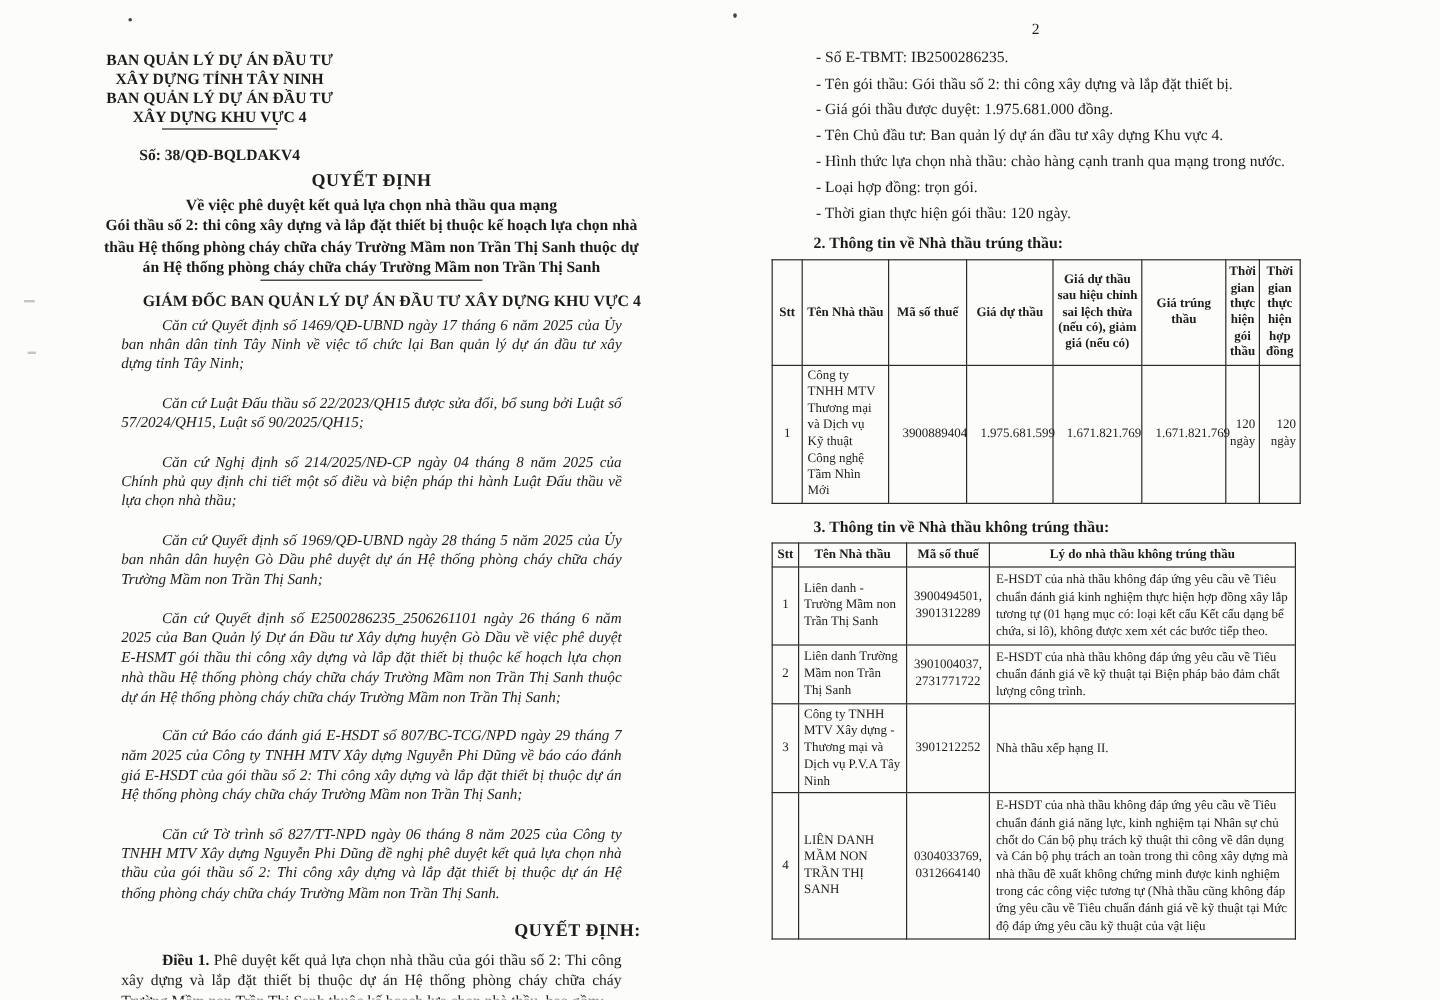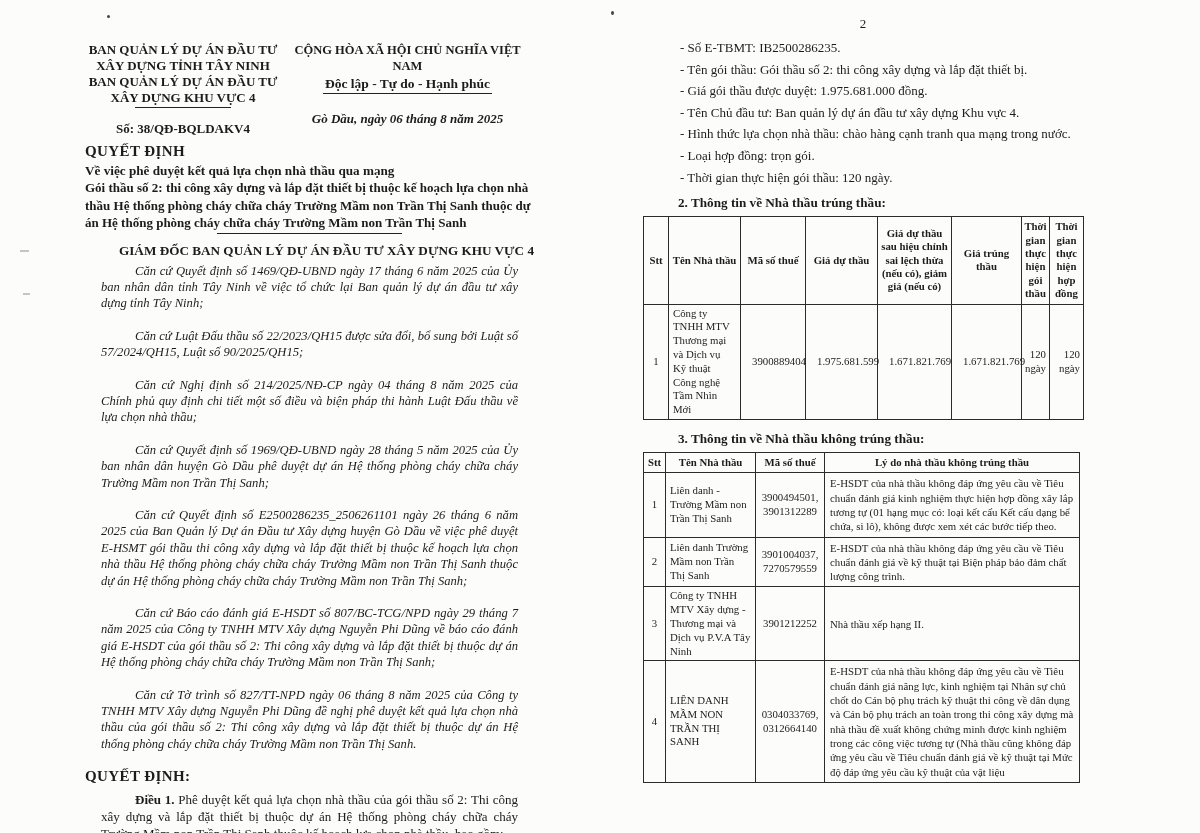--- a/index.html
+++ b/index.html
@@ -17,31 +17,31 @@
   
   .hdr{display:flex;}
   .hdr-left{width:196px;text-align:center;font-weight:bold;font-size:13px;line-height:16px;}
   .hdr-right{flex:1;text-align:center;}
   .u-short{width:96px;border-bottom:1.5px solid #222;margin:1px auto 2px;}
   .doc-num{margin-top:13px;font-size:13px;font-weight:bold;}
   .nat1{font-size:12.5px;font-weight:bold;line-height:16px;}
   .nat2{font-size:13.5px;font-weight:bold;display:inline-block;border-bottom:1.5px solid #222;padding:0 2px 1px;margin-top:2px;}
   .dateline{margin-top:17px;font-style:italic;font-weight:bold;font-size:13px;}
 
-  .title-block{margin-top:6px;}
+  .title-block{text-align:center;margin-top:6px;}
   .title-h{font-size:15px;font-weight:bold;letter-spacing:.4px;}
   .title-s1{font-size:13.2px;font-weight:bold;margin-top:2px;line-height:17px;}
   .title-s2{font-size:13px;font-weight:bold;line-height:17.5px;}
   .title-underline{width:185px;border-bottom:1.5px solid #222;margin:1px auto 0;}
 
   .authority{text-align:right;font-weight:bold;font-size:13.2px;margin-top:9px;}
 
   p{margin:16px;}
   .recital{font-style:italic;font-size:12.6px;line-height:16.4px;text-align:justify;text-indent:34px;margin-top:4px;}
-  .decision-h{text-align:left;font-weight:bold;font-size:15px;margin-top:9px;letter-spacing:.4px;}
+  .decision-h{text-align:right;font-weight:bold;font-size:15px;margin-top:9px;letter-spacing:.4px;}
   .article{font-size:13px;line-height:17px;text-align:justify;text-indent:34px;margin-top:6px;}
   .sec1{font-weight:bold;font-size:13.2px;margin-top:7px;padding-left:34px;}
 
   
   .pagenum{width:440px;text-align:center;font-size:13px;}
   .bullets{margin-top:5px;padding-left:37px;font-size:13px;line-height:21.6px;}
   .sec-h{font-size:13.2px;font-weight:bold;margin:7px 0 5px 35px;}
   .sec-h.second{margin-top:11px;}
 
   table{border-collapse:collapse;table-layout:fixed;}
@@ -70,25 +70,20 @@
 <div class="col1">
 
   <div class="hdr">
     <div class="hdr-left">
       <div>BAN QUẢN LÝ DỰ ÁN ĐẦU TƯ</div>
       <div>XÂY DỰNG TỈNH TÂY NINH</div>
       <div>BAN QUẢN LÝ DỰ ÁN ĐẦU TƯ</div>
       <div>XÂY DỰNG KHU VỰC 4</div>
       <div class="u-short"></div>
       <div class="doc-num">Số: 38/QĐ-BQLDAKV4</div>
-    </div>
-    <div class="hdr-right">
-      <div class="nat1">CỘNG HÒA XÃ HỘI CHỦ NGHĨA VIỆT NAM</div>
-      <div><span class="nat2">Độc lập - Tự do - Hạnh phúc</span></div>
-      <div class="dateline">Gò Dầu, ngày 06 tháng 8 năm 2025</div>
     </div>
   </div>
 
   <div class="title-block">
     <div class="title-h">QUYẾT ĐỊNH</div>
     <div class="title-s1">Về việc phê duyệt kết quả lựa chọn nhà thầu qua mạng</div>
     <div class="title-s2">Gói thầu số 2: thi công xây dựng và lắp đặt thiết bị thuộc kế hoạch lựa chọn nhà thầu Hệ thống phòng cháy chữa cháy Trường Mầm non Trần Thị Sanh thuộc dự án Hệ thống phòng cháy chữa cháy Trường Mầm non Trần Thị Sanh</div>
     <div class="title-underline"></div>
   </div>
 
@@ -178,21 +173,21 @@
     </tr>
     <tr>
       <td class="c-stt">1</td>
       <td class="c-name">Liên danh - Trường Mầm non Trần Thị Sanh</td>
       <td class="c-tax">3900494501, 3901312289</td>
       <td class="c-reason">E-HSDT của nhà thầu không đáp ứng yêu cầu về Tiêu chuẩn đánh giá kinh nghiệm thực hiện hợp đồng xây lắp tương tự (01 hạng mục có: loại kết cấu Kết cấu dạng bể chứa, si lô), không được xem xét các bước tiếp theo.</td>
     </tr>
     <tr>
       <td class="c-stt">2</td>
       <td class="c-name">Liên danh Trường Mầm non Trần Thị Sanh</td>
-      <td class="c-tax">3901004037, 7270579559</td>
+      <td class="c-tax">3901004037, 2731771722</td>
       <td class="c-reason">E-HSDT của nhà thầu không đáp ứng yêu cầu về Tiêu chuẩn đánh giá về kỹ thuật tại Biện pháp bảo đảm chất lượng công trình.</td>
     </tr>
     <tr>
       <td class="c-stt">3</td>
       <td class="c-name">Công ty TNHH MTV Xây dựng - Thương mại và Dịch vụ P.V.A Tây Ninh</td>
       <td class="c-tax">3901212252</td>
       <td class="c-reason">Nhà thầu xếp hạng II.</td>
     </tr>
     <tr>
       <td class="c-stt">4</td>

